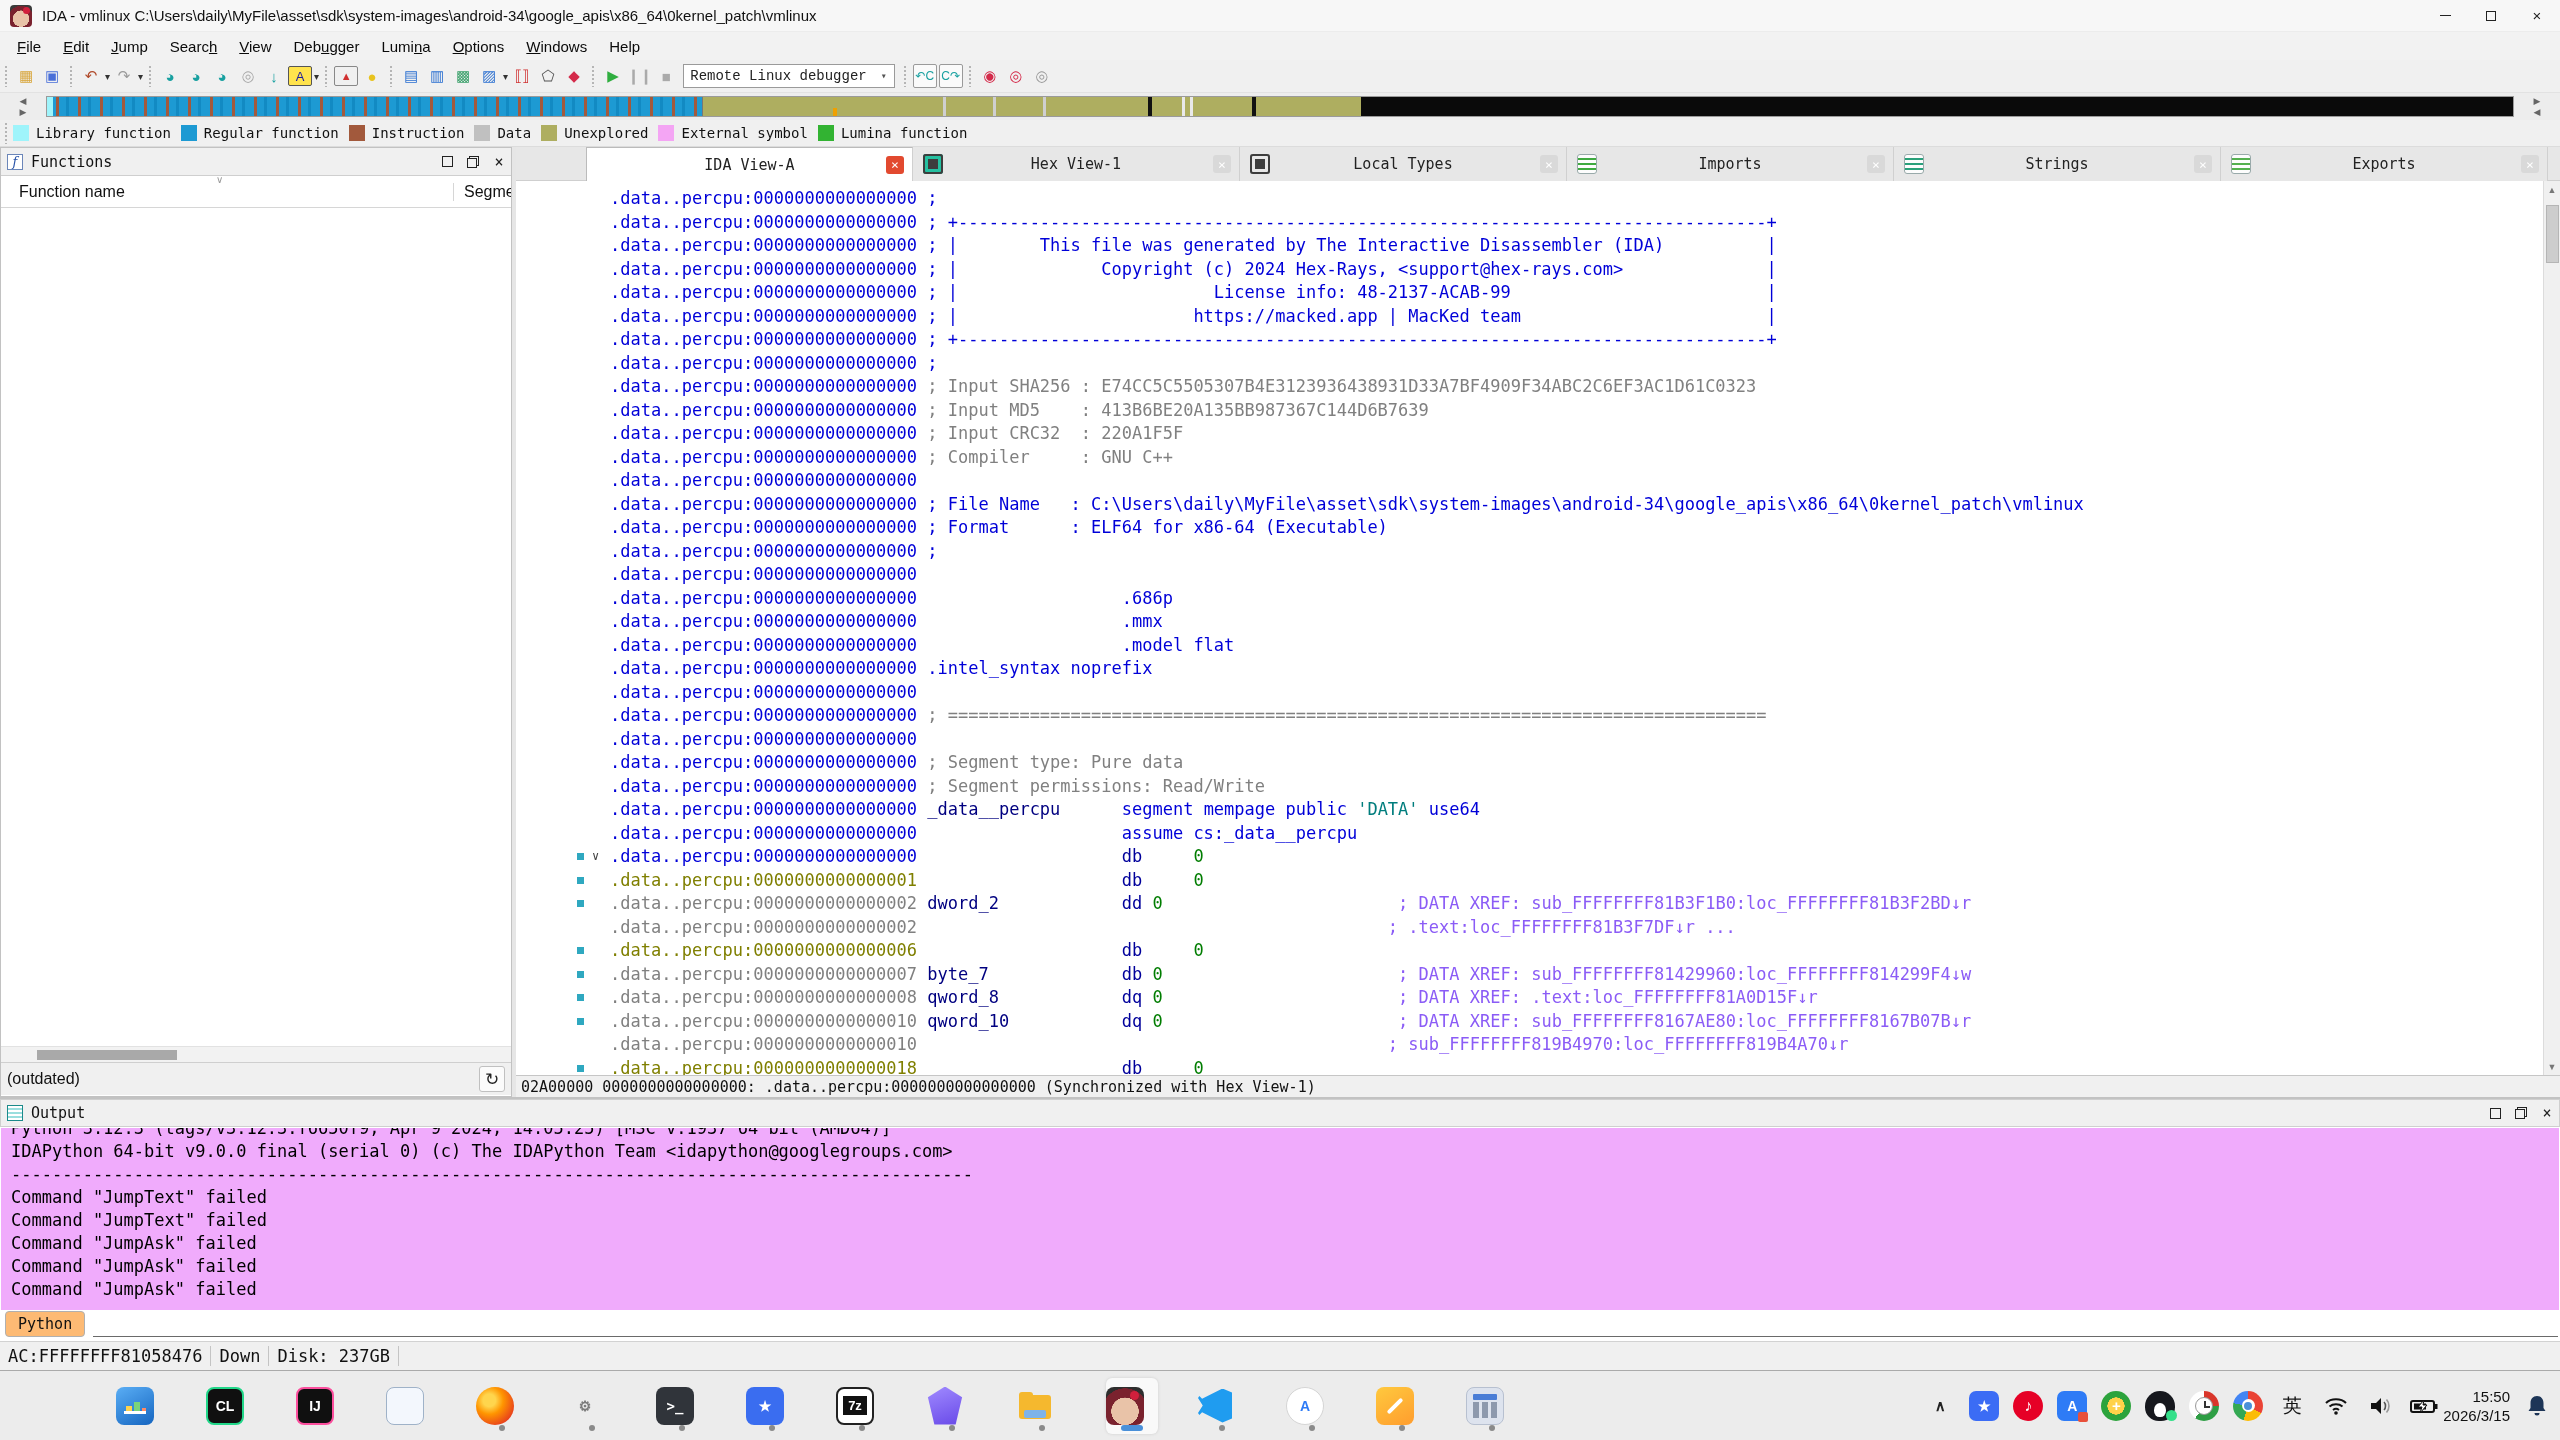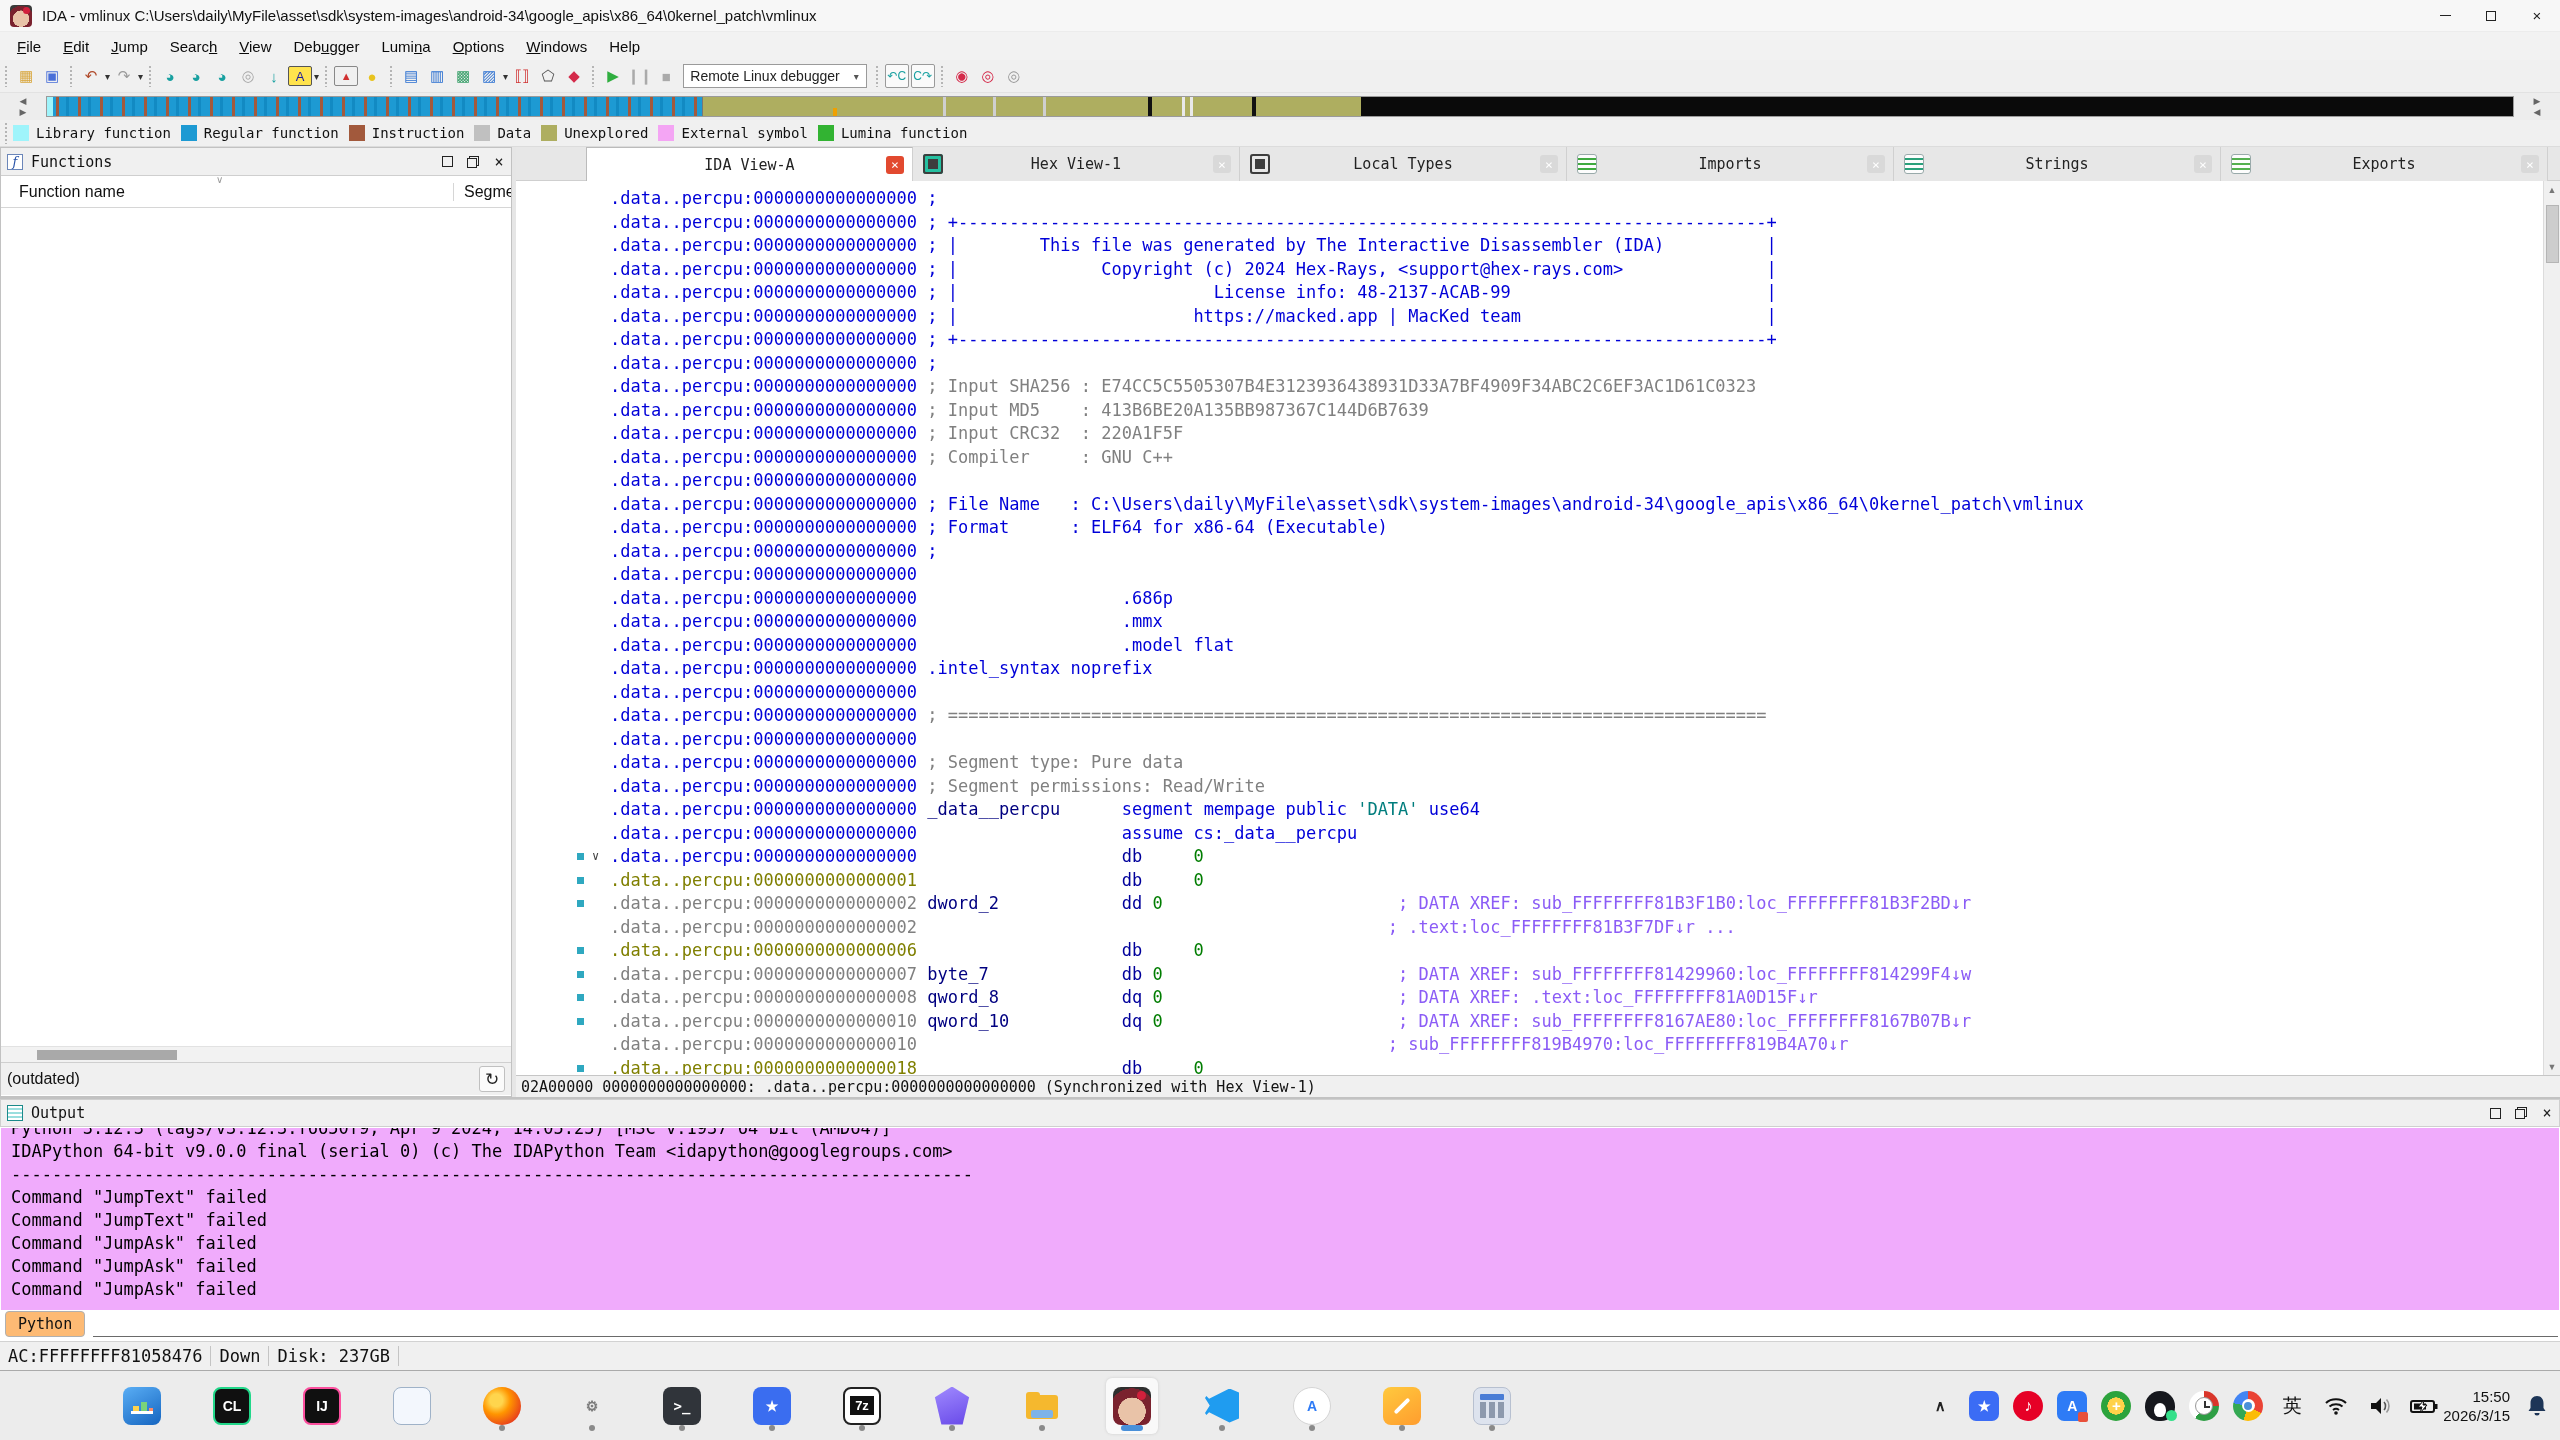--- a/index.html
+++ b/index.html
@@ -30,21 +30,21 @@
   
   #toolbar { position:absolute; top:60px; left:0; width:2560px; height:33px; background:#f0f0f0;
     display:flex; align-items:center; border-bottom:1px solid #e2e2e2; }
   .grip { width:5px; height:22px; margin:0 4px;
     background-image:radial-gradient(circle, #b5b5b5 1px, transparent 1.2px);
     background-size:4px 4px; }
   .tbi { min-width:24px; height:24px; display:flex; align-items:center; justify-content:center;
     font-size:15px; margin:0 1px; border-radius:2px; }
   .dd { font-size:10px; color:#333; margin:0 1px; }
   .combo { height:24px; background:#fff; border:1px solid #9a9a9a; display:flex; align-items:center;
-    padding:0 6px; margin:0 4px; font-family:Liberation Sans, sans-serif; font-size:14px; color:#222; }
+    padding:0 6px; margin:0 4px; font-family:Liberation Mono, monospace; font-size:14px; color:#222; }
   .combo .dd { margin-left:14px; color:#555; }
   .cbox { border:1px solid #9a9a9a; background:#fafafa; width:24px; }
 
   
   #navband { position:absolute; top:93px; left:0; width:2560px; height:27px; background:#ededed;
     display:flex; }
   .nav-arrows { width:46px; display:flex; flex-direction:column; align-items:center; justify-content:center;
     gap:1px; color:#666; font-size:9px; }
   .nav-strip { position:relative; height:21px; margin-top:3px; flex:1; border:1px solid #9a9a9a; display:flex; }
   .seg { height:100%; }
@@ -163,21 +163,21 @@
   
   #statusbar { position:absolute; top:1341px; left:0; width:2560px; height:30px; background:#f0f0f0;
     border-top:1px solid #d2d2d2; border-bottom:1px solid #aaa; display:flex; align-items:center;
     font-family:"DejaVu Sans Mono", monospace; font-size:17px; color:#111; }
   .sb-item { padding:0 8px; }
   .sb-sep { width:1px; height:20px; background:#c4c4c4; }
 
   
   #taskbar { position:absolute; top:1371px; left:0; width:2560px; height:69px; background:#ececec; }
   .tk-row { position:absolute; left:26px; top:0; height:69px; display:flex; align-items:center; }
-  .tk { width:52px; height:56px; margin-right:38px; display:flex; align-items:center; justify-content:center;
+  .tk { width:52px; height:56px; margin-right:38px; display:flex; align-items:center; justify-content:flex-start;
     position:relative; border-radius:6px; }
   .tk .ic { width:38px; height:38px; border-radius:8px; display:flex; align-items:center; justify-content:center;
     font-weight:bold; color:#fff; font-size:14px; }
   .tk .rundot { position:absolute; bottom:3px; left:50%; transform:translateX(-50%); width:6px; height:6px;
     border-radius:3px; background:#8a8a8a; }
   .tk.active { background:#f9f9f9; box-shadow:0 0 3px #ccc; }
   .tk.active .rundot { width:22px; height:6px; background:#4a90d9; }
   .ic-start { background:transparent !important; display:grid !important; grid-template-columns:17px 17px;
     grid-template-rows:17px 17px; gap:3px; }
   .ic-start i { background:#1173d4; }

